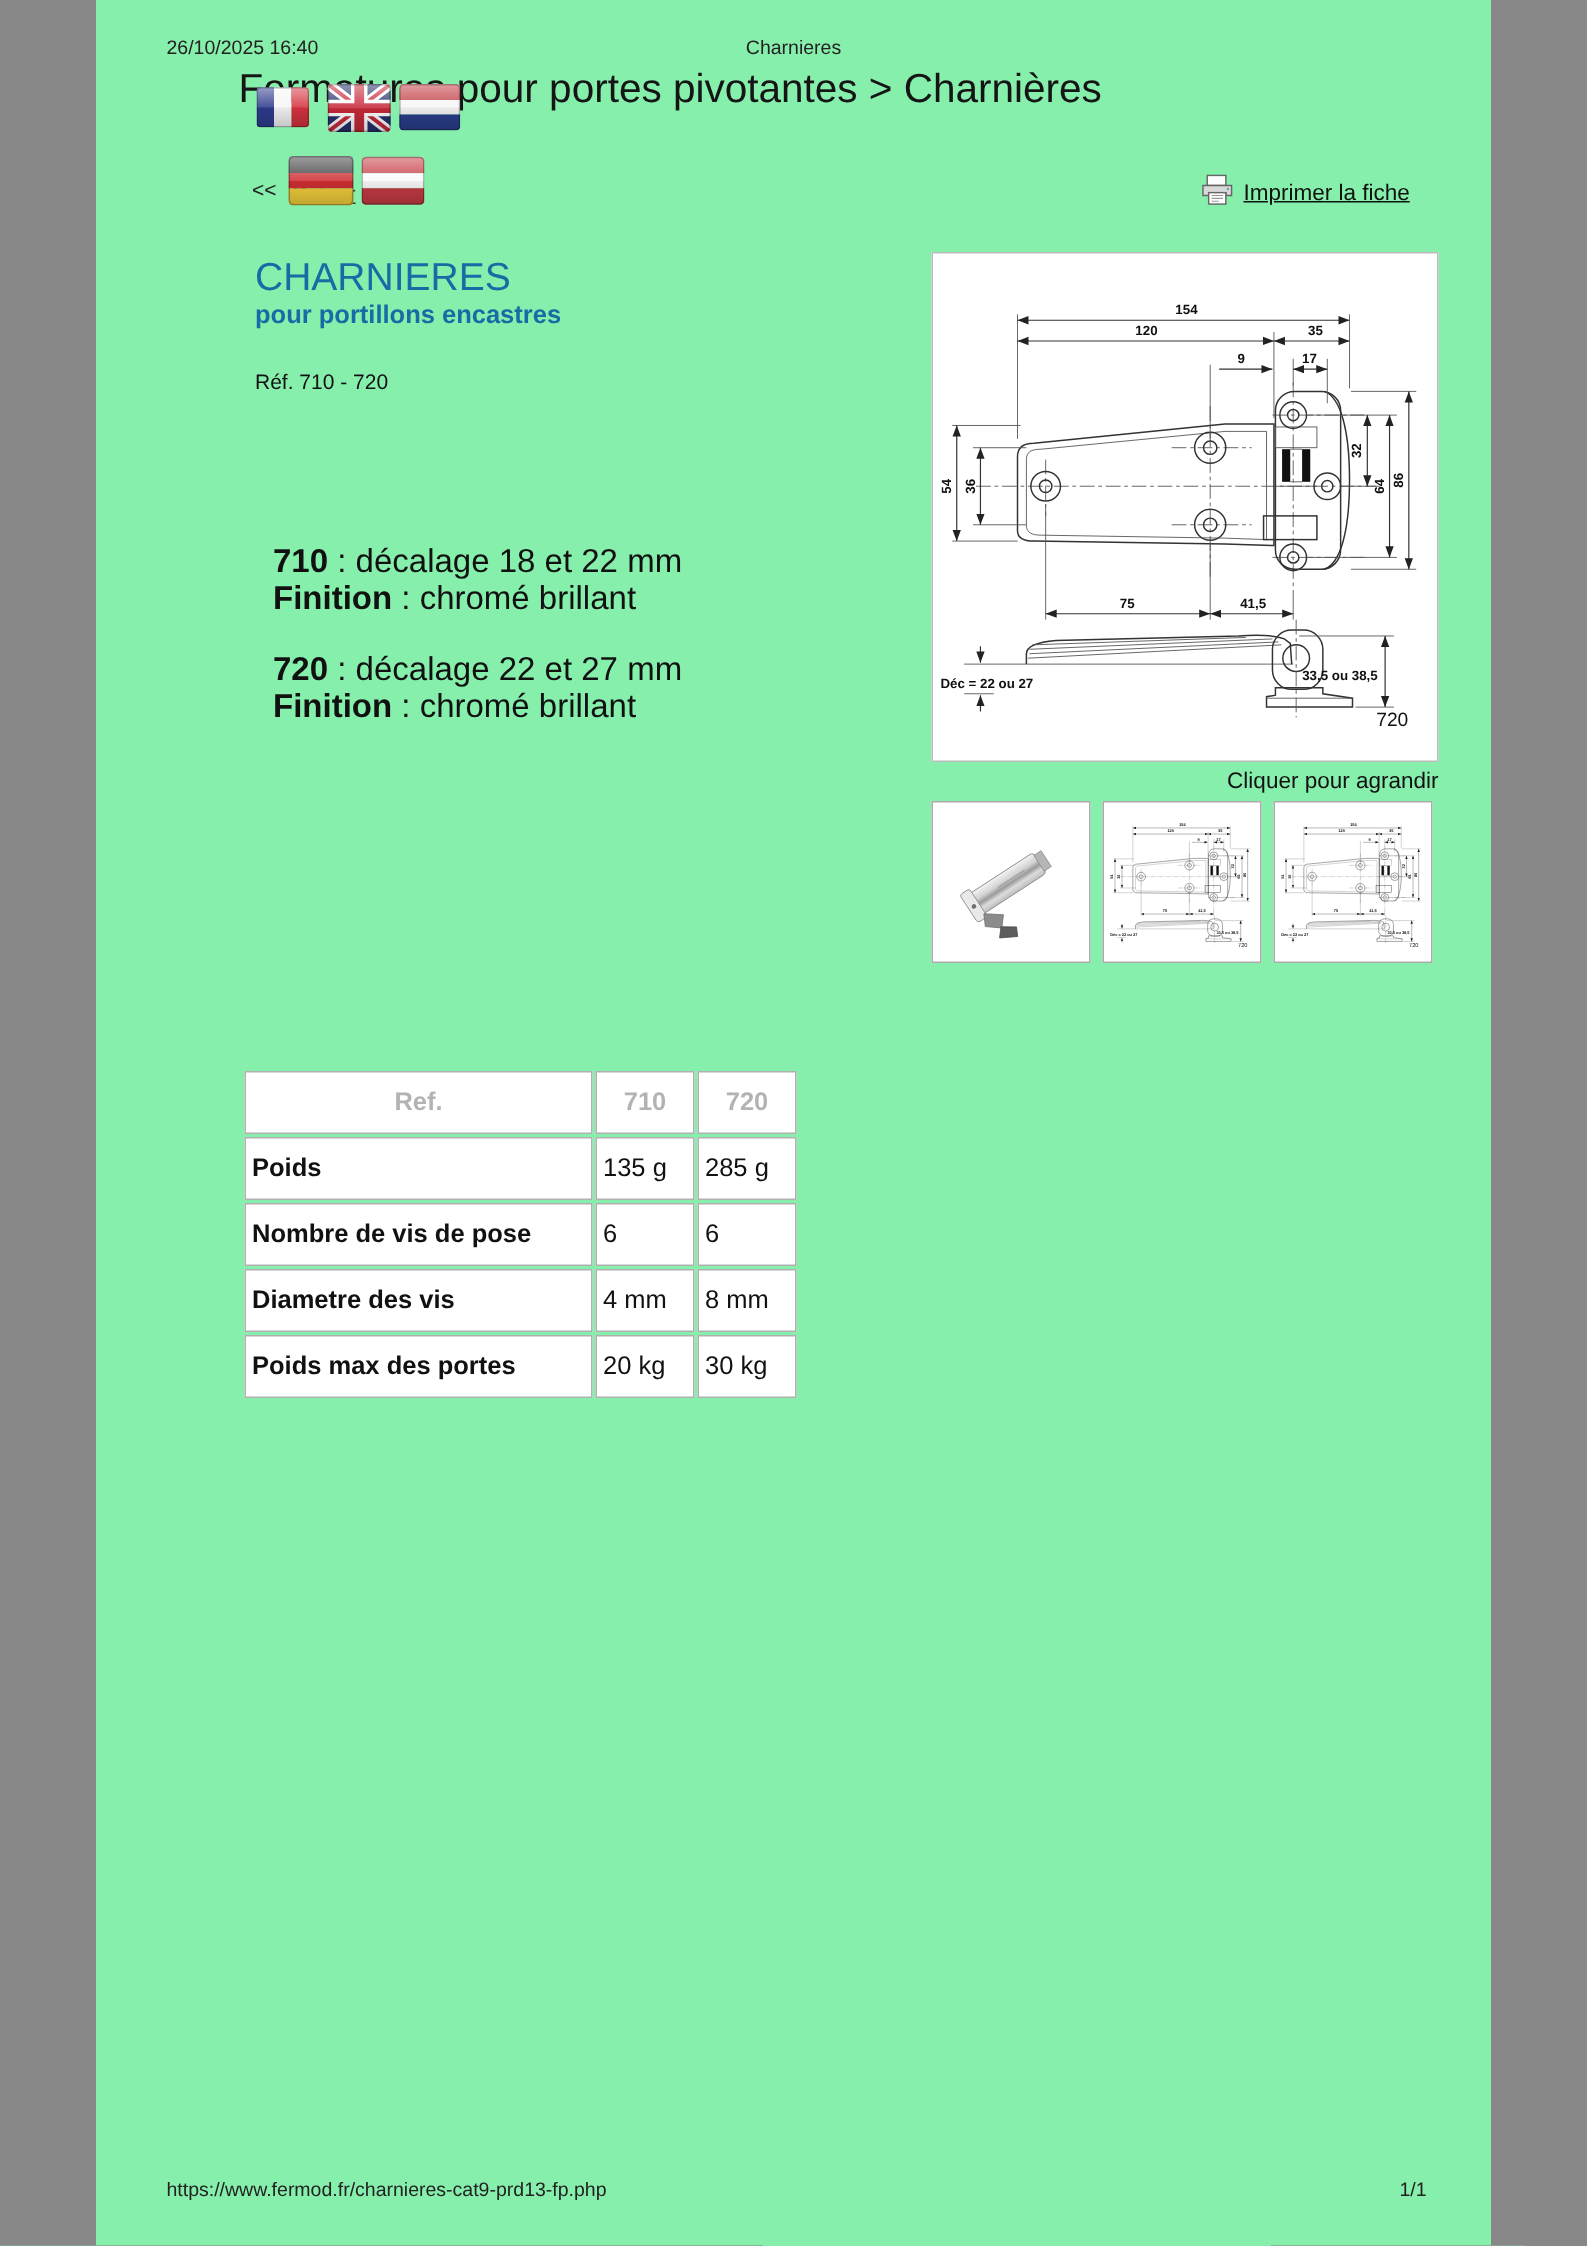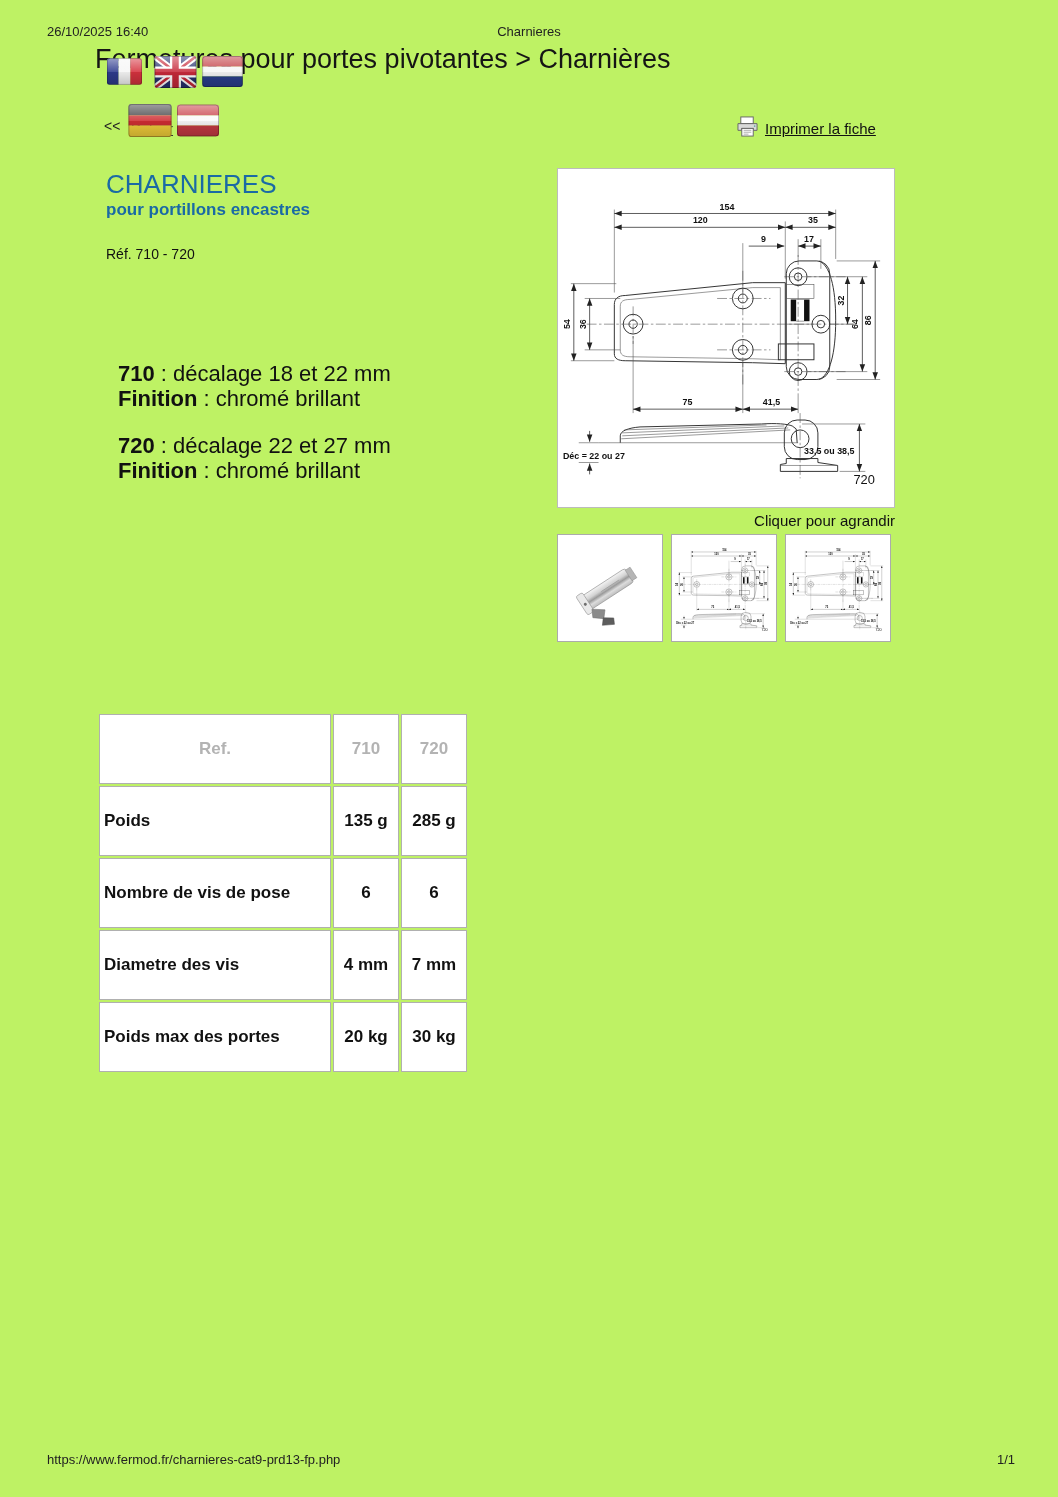--- a/index.html
+++ b/index.html
@@ -1,18 +1,18 @@
 <!DOCTYPE html>
 <html><head>
 <meta charset="utf-8">
 <style>
   html,body { margin:0; padding:0; background:#888; }
   .page {
-    position:relative; width:1058px; height:1497px; margin:0 auto;
-    background:#bef264; font-family:"Liberation Sans",sans-serif; color:#111;
+    position:relative; width:930px; height:1497px; margin:0 auto;
+    background:#86efac; font-family:"Liberation Sans",sans-serif; color:#111;
     overflow:hidden;
   }
   .abs { position:absolute; }
   
   .print-small { font-size:13px; color:#222; }
   .print-doc-title { left:0; right:0; top:24px; text-align:center; }
   .print-date { left:47px; top:24px; }
   .footer-url { left:47px; top:1452px; }
   .footer-page { right:43px; top:1452px; }
   
@@ -43,24 +43,24 @@
   
   .dwg-line { stroke:#333; stroke-width:1; fill:none; }
   .dwg-thin { stroke:#555; stroke-width:0.6; fill:none; }
   .dwg-cl   { stroke:#555; stroke-width:0.6; fill:none; stroke-dasharray:10 2.5 2.5 2.5; }
   .dwg-dim  { stroke:#333; stroke-width:0.8; fill:none; }
   .dwg-txt  { font-family:"Liberation Sans",sans-serif; font-size:9px; font-weight:bold; fill:#111; }
   .dwg-txt-big { font-family:"Liberation Sans",sans-serif; font-size:13px; fill:#111; }
   
   .spec-table-wrap { left:97px; top:712px; }
   table.spec { border-collapse:separate; border-spacing:2px; }
-  table.spec th, table.spec td { border:1px solid #b0b0b0; background:#fff; height:36px; font-size:17px; padding:16px 4px; }
+  table.spec th, table.spec td { border:1px solid #b0b0b0; background:#fff; height:36px; font-size:17px; padding:2px 4px; }
   table.spec th { color:#b3b3b3; font-weight:bold; text-align:center; }
   td.lbl { width:222px; font-weight:bold; text-align:left; padding-left:9px; }
-  td.val, th.val { width:56px; text-align:center; font-weight:bold; }
+  td.val, th.val { width:56px; font-weight:normal; }
   th.c1 { width:222px; }
   td.val { color:#111; }
   a { color:inherit; }
 </style>
 </head>
 <body>
 
 <div class="page">
 
   
@@ -328,21 +328,21 @@
         <td class="val">285 g</td>
       </tr>
       <tr>
         <td class="lbl">Nombre de vis de pose</td>
         <td class="val">6</td>
         <td class="val">6</td>
       </tr>
       <tr>
         <td class="lbl">Diametre des vis</td>
         <td class="val">4 mm</td>
-        <td class="val">7 mm</td>
+        <td class="val">8 mm</td>
       </tr>
       <tr>
         <td class="lbl">Poids max des portes</td>
         <td class="val">20 kg</td>
         <td class="val">30 kg</td>
       </tr>
     </tbody>
       </table>
   </div>
 

